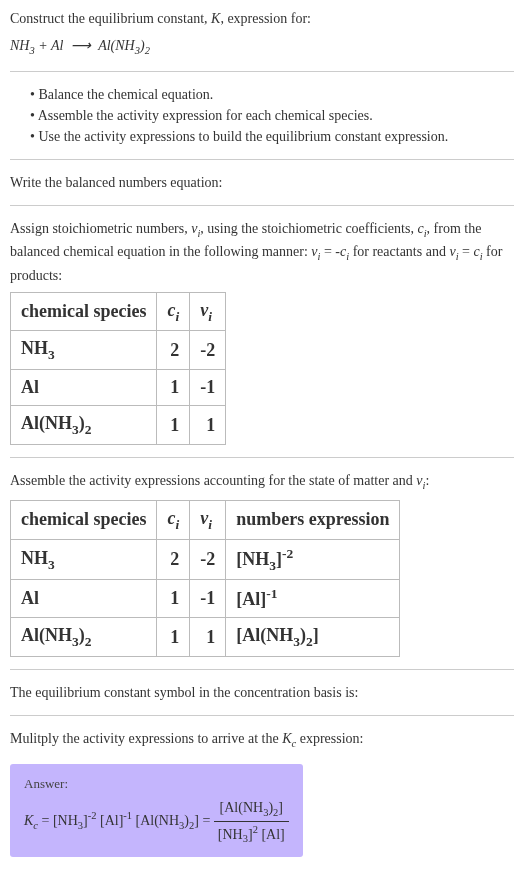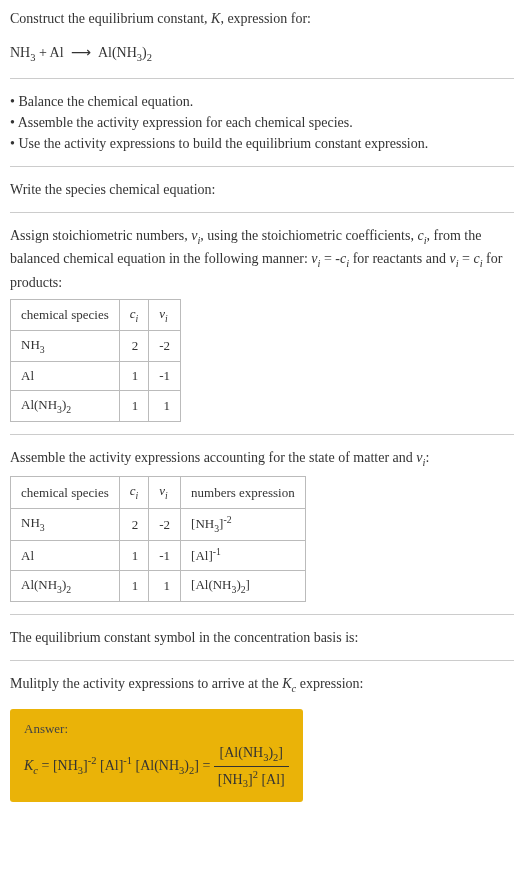--- a/index.html
+++ b/index.html
@@ -19,49 +19,50 @@
     .section {
       margin-bottom: 12px;
     }
     hr {
       border: none;
       border-top: 1px solid #ccc;
       margin: 12px 0;
     }
     .equation {
       font-family: Georgia, serif;
-      margin-top: 13px;
+      margin-top: 6px;
+      font-style: italic;
     }
     .sub {
       font-size: 0.75em;
       vertical-align: sub;
     }
     .sup {
       font-size: 0.75em;
       vertical-align: super;
     }
     .italic {
       font-style: italic;
     }
     table {
       border-collapse: collapse;
       margin-top: 6px;
     }
     td, th {
       border: 1px solid #bbb;
       padding: 4px 10px;
       text-align: left;
-      font-weight: normal;
-      font-size: 13px;
+      font-weight: bold;
+      font-size: 18px;
     }
     td.num {
       text-align: right;
     }
     .answer-box {
-      background: #eab308;
+      background: #c4b5fd;
       padding: 10px 14px;
       border-radius: 3px;
       display: inline-block;
     }
     .answer-label {
       font-size: 13px;
       color: #444;
       margin-bottom: 4px;
     }
     .frac {
@@ -78,20 +79,21 @@
       display: block;
       padding: 0 4px;
     }
     .arrow {
       display: inline-block;
       margin: 0 4px;
     }
     ul.plan {
       list-style: none;
       padding-left: 0;
+      margin-left: 20px;
     }
     ul.plan li::before {
       content: "• ";
     }
   </style>
 </head>
 <body>
 
 
 
@@ -106,21 +108,21 @@
   <ul class="plan">
     <li>Balance the chemical equation.</li>
     <li>Assemble the activity expression for each chemical species.</li>
     <li>Use the activity expressions to build the equilibrium constant expression.</li>
   </ul>
 </div>
 
 <hr>
 
 <div class="section">
-  <div>Write the species chemical equation:</div>
+  <div>Write the balanced numbers equation:</div>
 </div>
 
 <hr>
 
 <div class="section">
   <div>Assign stoichiometric numbers, <span class="italic">ν<span class="sub">i</span></span>, using the stoichiometric coefficients, <span class="italic">c<span class="sub">i</span></span>, from the balanced chemical equation in the following manner: <span class="italic">ν<span class="sub">i</span></span> = -<span class="italic">c<span class="sub">i</span></span> for reactants and <span class="italic">ν<span class="sub">i</span></span> = <span class="italic">c<span class="sub">i</span></span> for products:</div>
   <table>
     <tbody>
         <tr>
       <th>chemical species</th>

